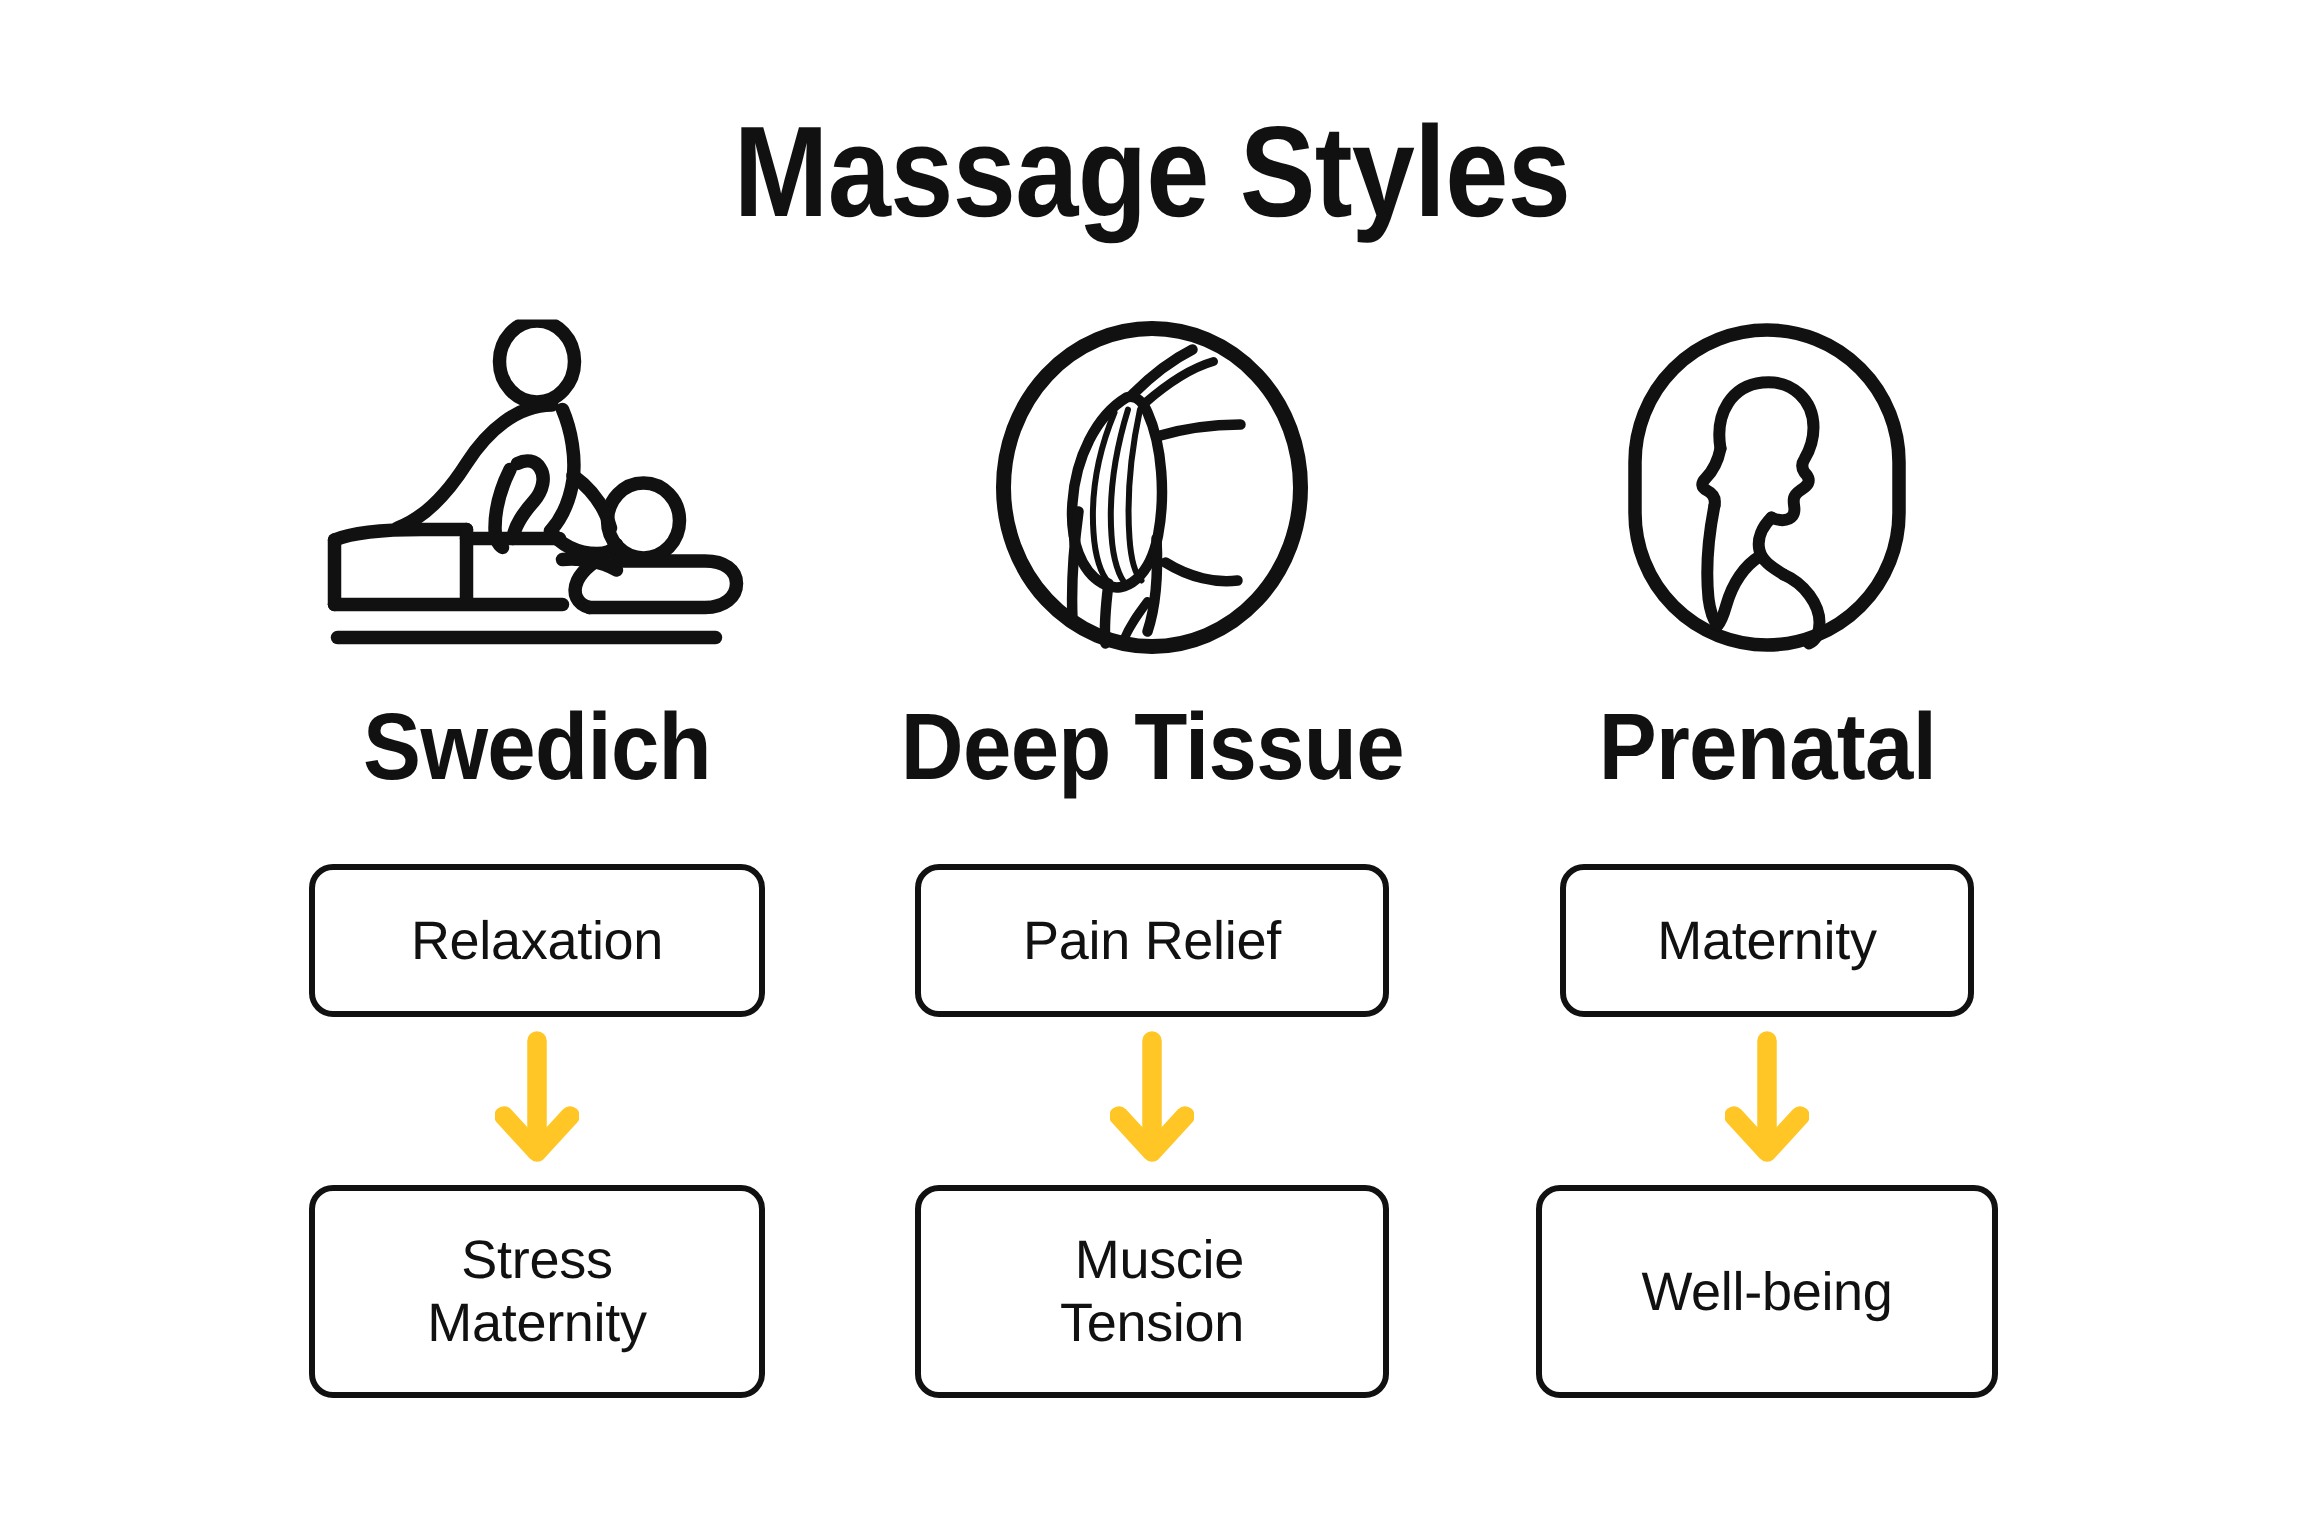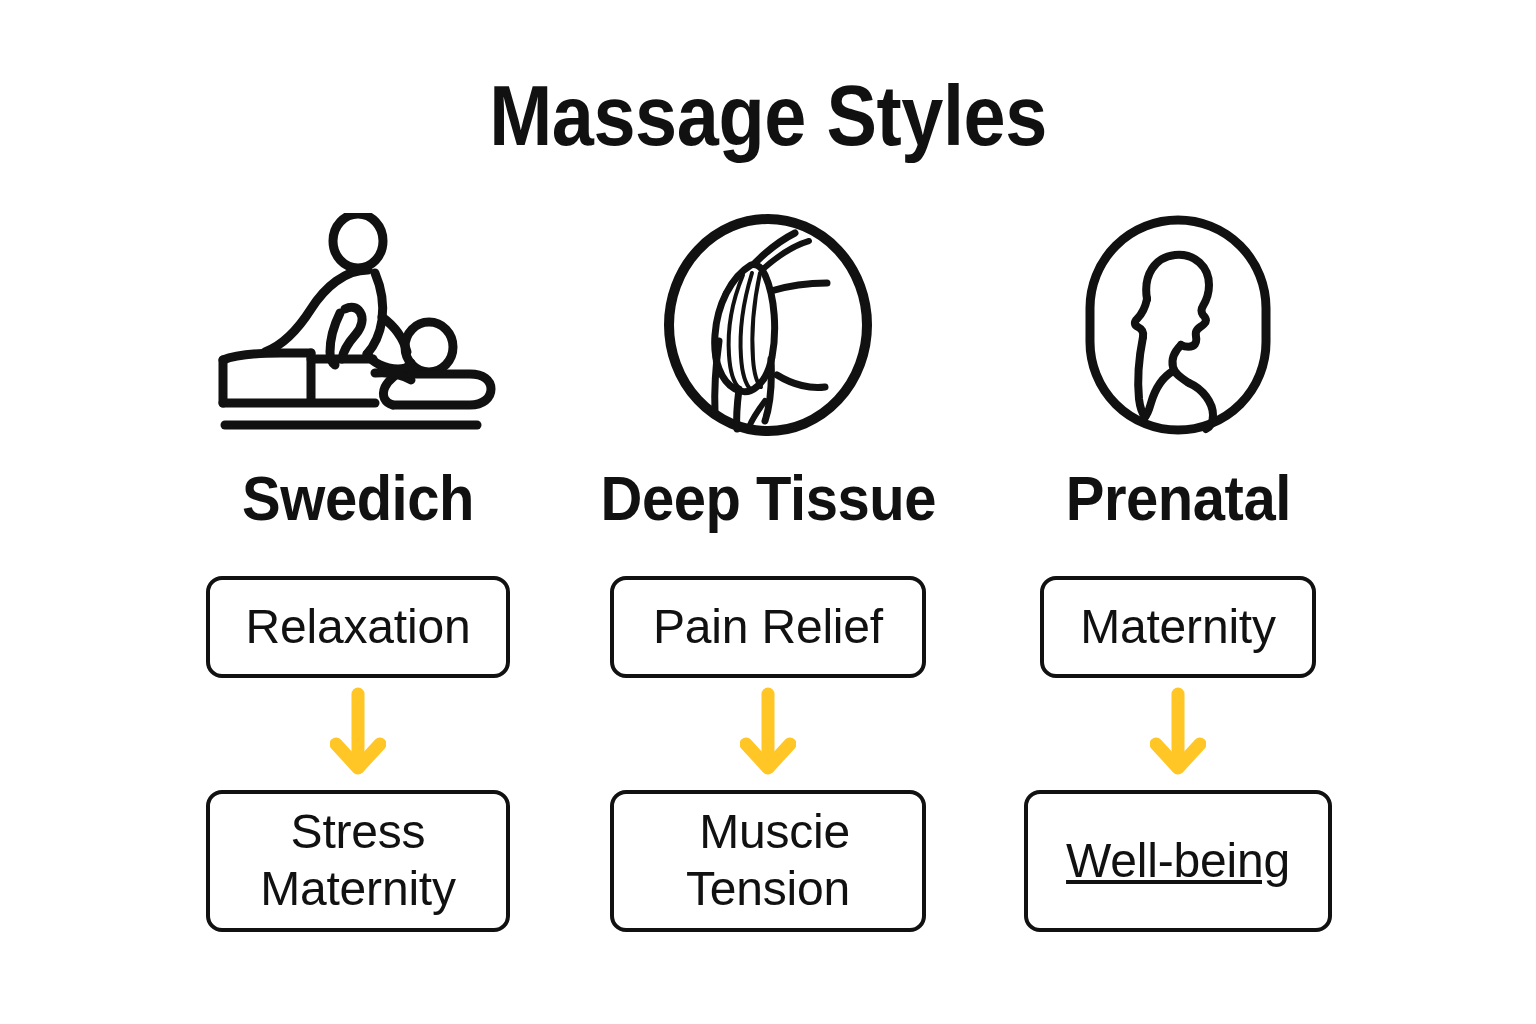--- a/index.html
+++ b/index.html
@@ -92,41 +92,41 @@
     border: 4px solid #111111;
     border-radius: 16px;
     background: #ffffff;
     display: flex;
     align-items: center;
     justify-content: center;
     text-align: center;
     padding: 6px 14px;
   }
   .node-text {
-    font-size: 48px;
+    font-size: 36px;
     line-height: 1.18;
     font-weight: 400;
     color: #111111;
     white-space: pre-line;
     letter-spacing: -0.2px;
   }
   .node.benefit {
     width: 304px;
     height: 102px;
   }
   .node.outcome {
     width: 304px;
     height: 142px;
   }
 
   
   .col-2 .node.benefit { width: 316px; }
   .col-2 .node.outcome { width: 316px; text-align: right; }
   .col-3 .node.benefit { width: 276px; }
-  .col-3 .node.outcome { width: 308px; text-decoration: underline; }
+  .col-3 .node.outcome { width: 308px; }
 
   
   .arrow {
     height: 112px;
     display: flex;
     align-items: center;
     justify-content: center;
   }
   .arrow svg { display: block; }
 </style>

